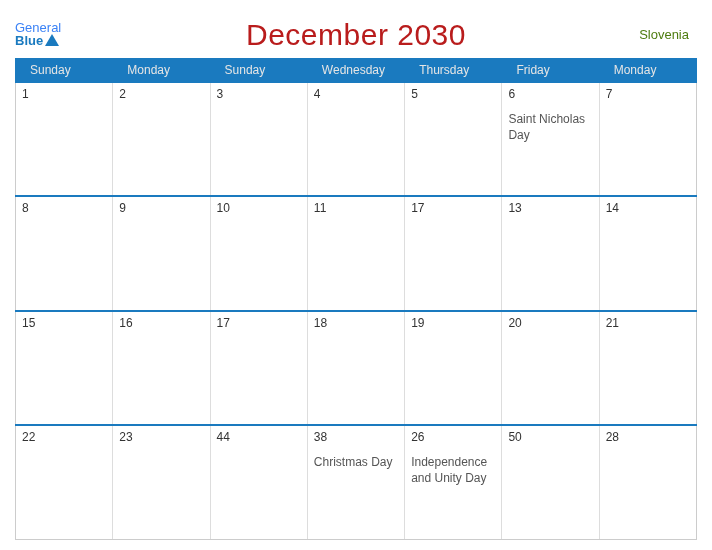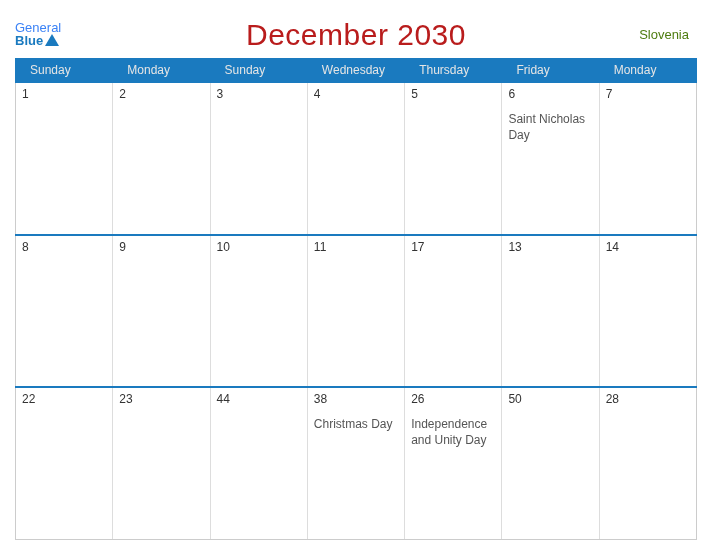--- a/index.html
+++ b/index.html
@@ -195,20 +195,43 @@
         </td>
         <td>
           <span class="day-number">13</span>
         </td>
         <td>
           <span class="day-number">14</span>
         </td>
       </tr>
       <tr>
         <td>
+          <span class="day-number">15</span>
+        </td>
+        <td>
+          <span class="day-number">16</span>
+        </td>
+        <td>
+          <span class="day-number">17</span>
+        </td>
+        <td>
+          <span class="day-number">18</span>
+        </td>
+        <td>
+          <span class="day-number">19</span>
+        </td>
+        <td>
+          <span class="day-number">20</span>
+        </td>
+        <td>
+          <span class="day-number">21</span>
+        </td>
+      </tr>
+      <tr>
+        <td>
           <span class="day-number">22</span>
         </td>
         <td>
           <span class="day-number">23</span>
         </td>
         <td>
           <span class="day-number">44</span>
         </td>
         <td>
           <span class="day-number">38</span>

